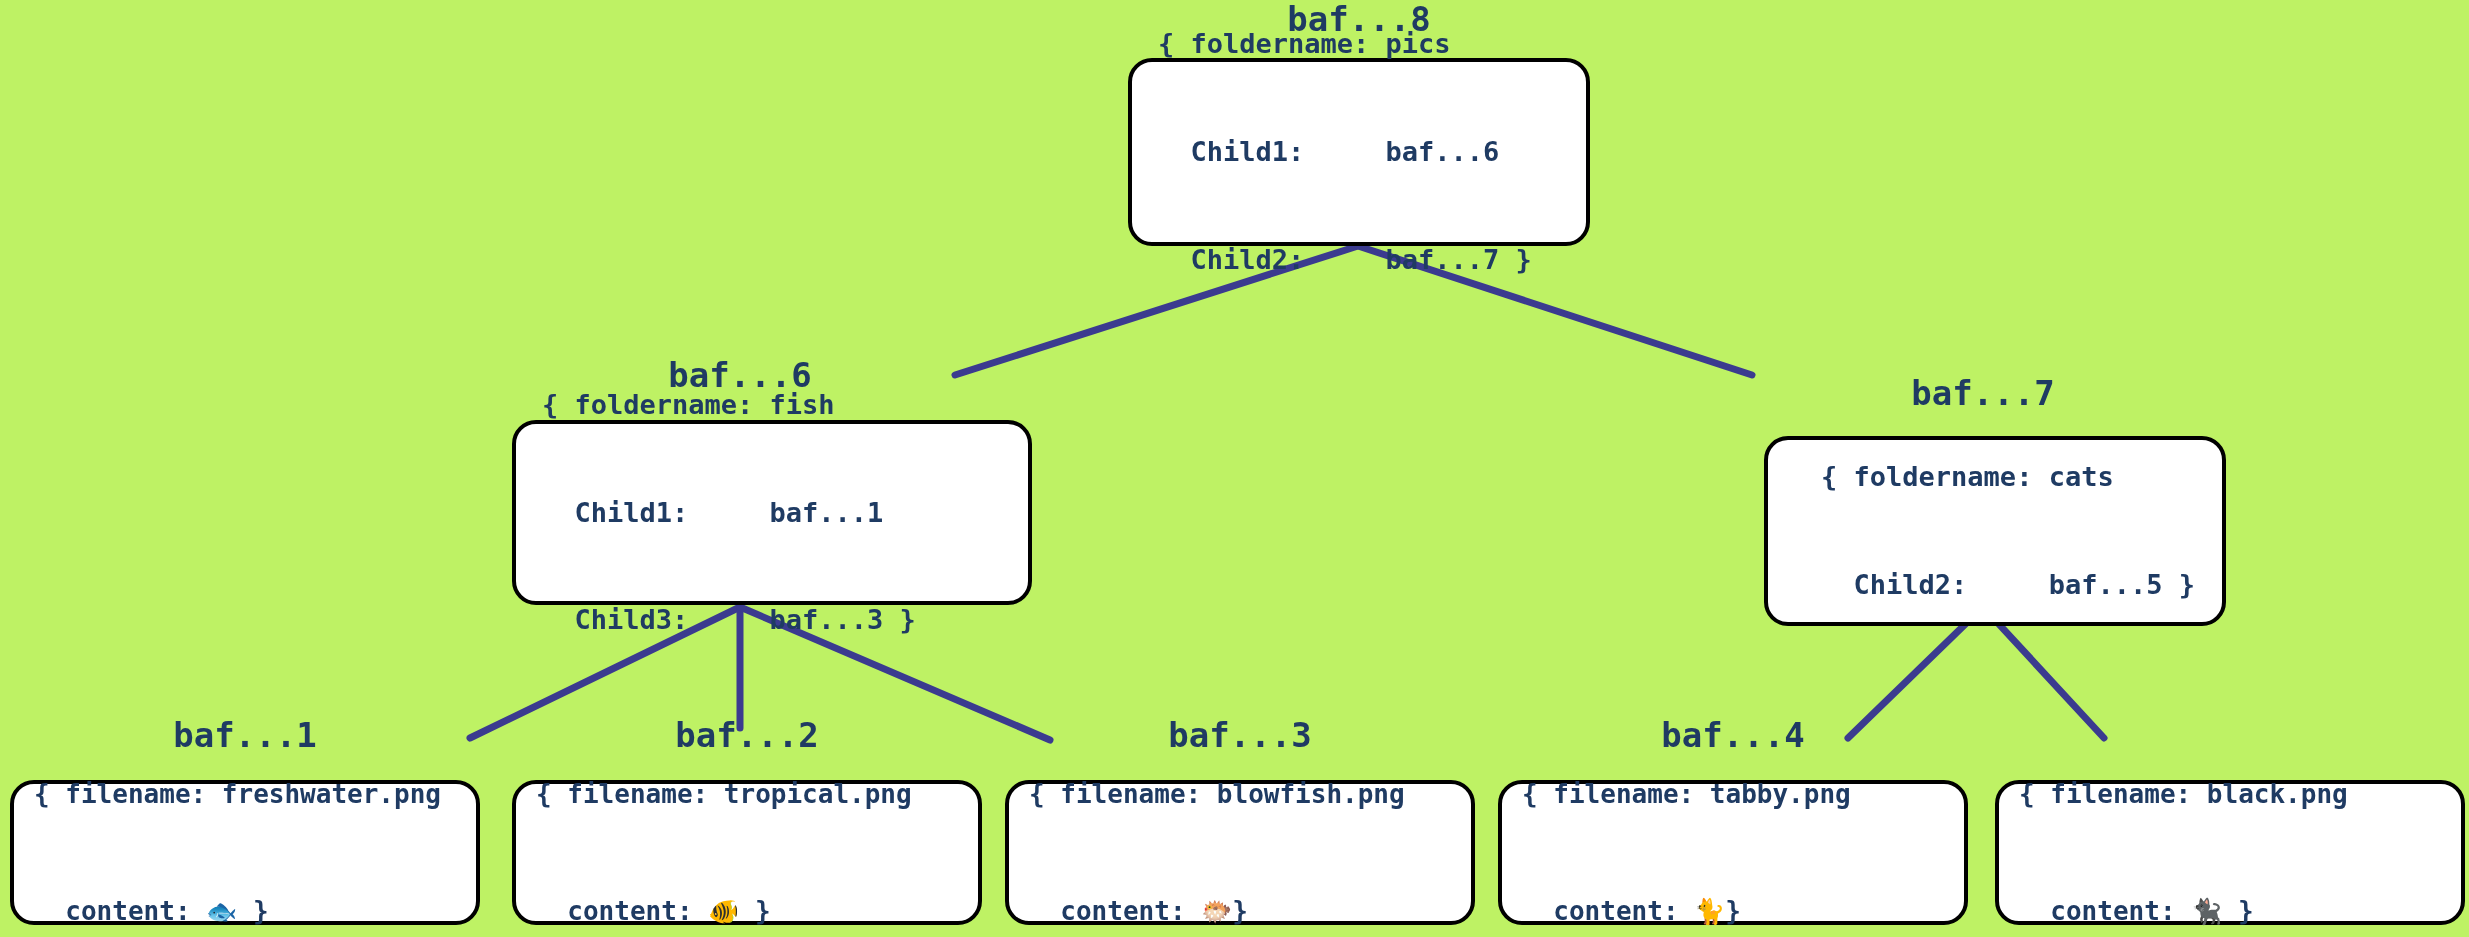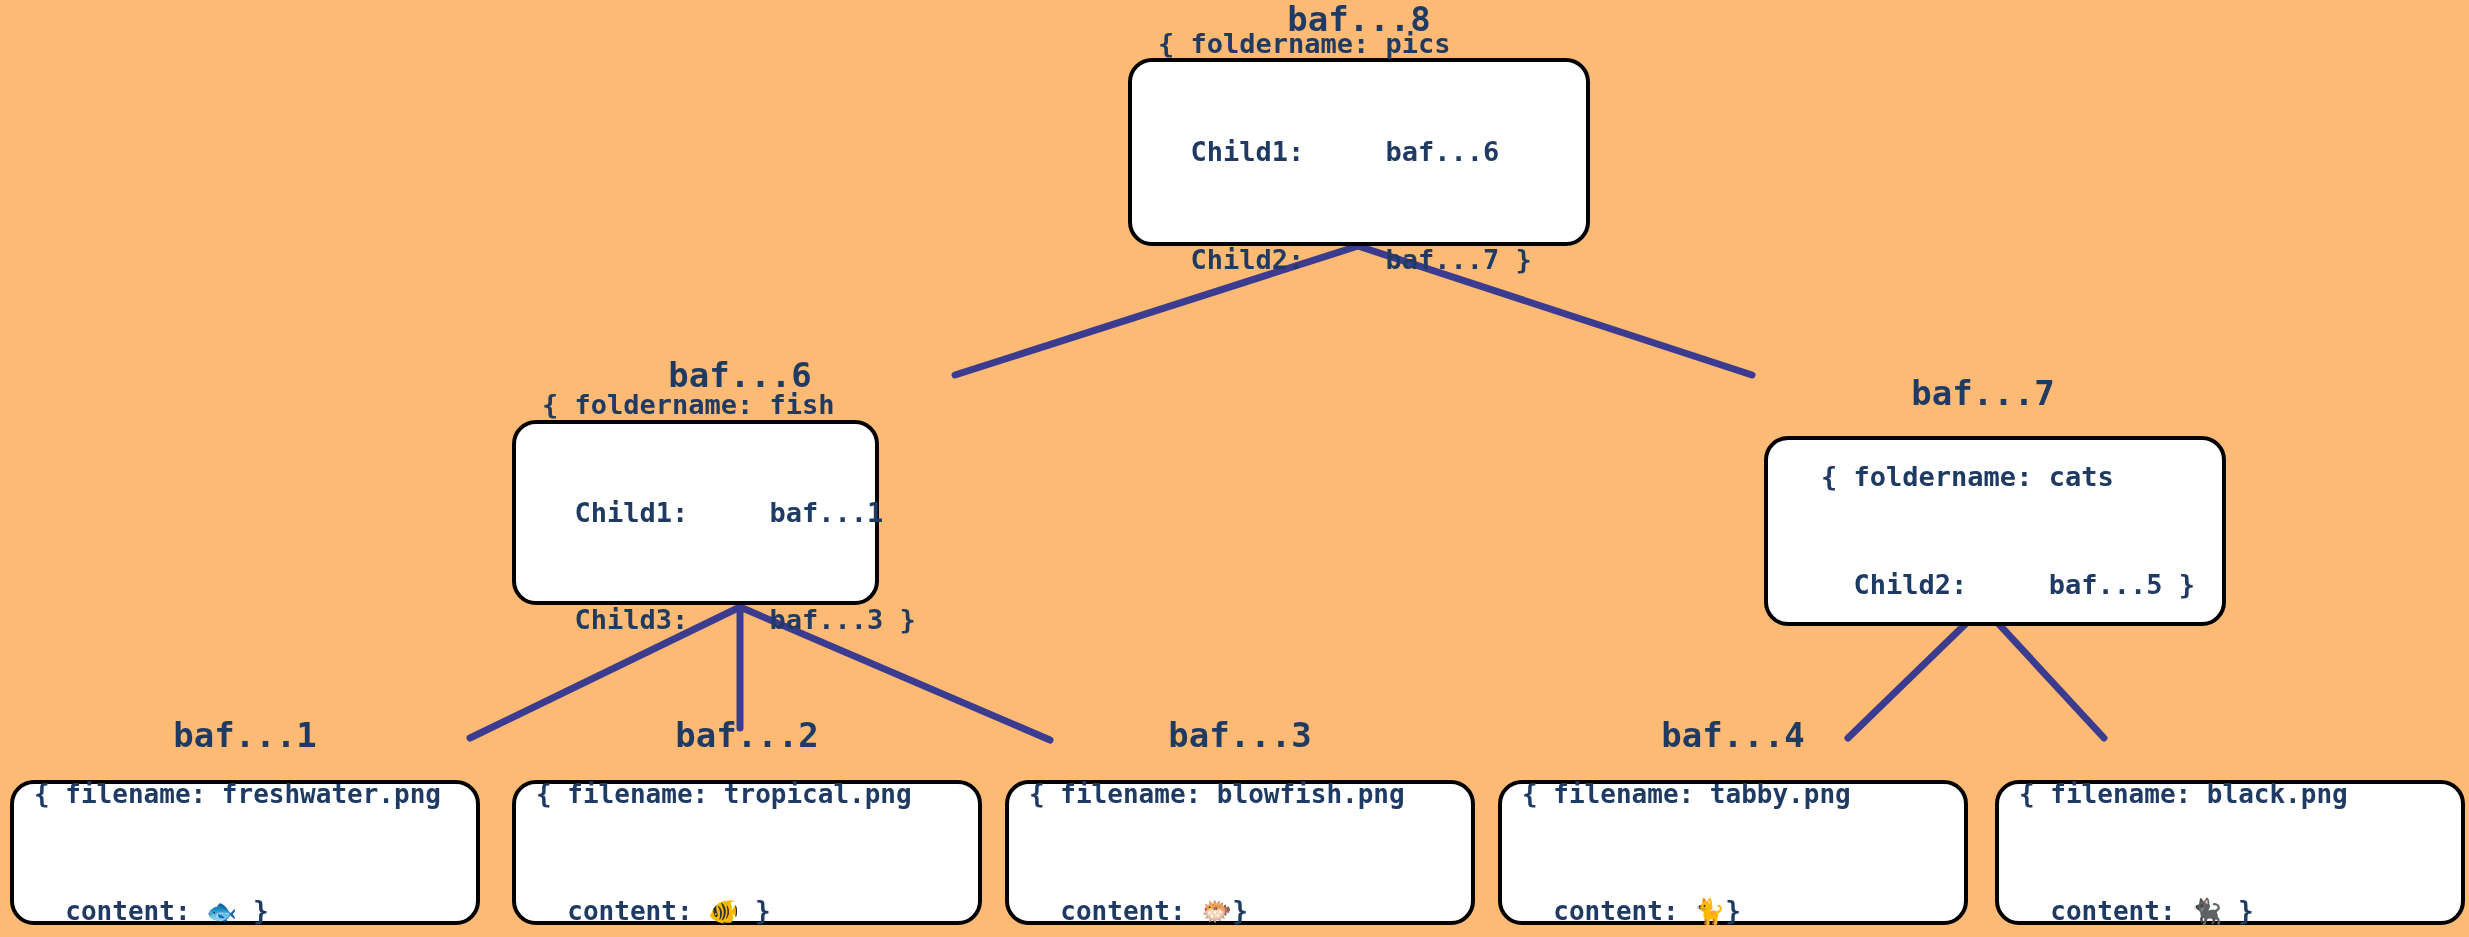--- a/index.html
+++ b/index.html
@@ -4,21 +4,21 @@
 <style>
   html, body {
     margin: 0;
     padding: 0;
     background: #ffffff;
   }
   #canvas {
     position: relative;
     width: 2469px;
     height: 937px;
-    background: #fdba74;
+    background: #bef264;
     overflow: hidden;
     font-family: "DejaVu Sans Mono", "Liberation Mono", monospace;
   }
   #edges {
     position: absolute;
     left: 0;
     top: 0;
     width: 2469px;
     height: 937px;
     pointer-events: none;
@@ -66,21 +66,21 @@
     font-size: 25px;
   }
   
   #node-root { left: 1128px; top: 0px; width: 462px; height: 246px; }
   #node-root .node-label { top: 2px; }
   #node-root .node-box { left: 0px; top: 58px; width: 462px; height: 188px; }
 
   
   #node-fish { left: 512px; top: 358px; width: 456px; height: 247px; }
   #node-fish .node-label { top: 0px; }
-  #node-fish .node-box { left: 0px; top: 62px; width: 367px; height: 185px; }
+  #node-fish .node-box { left: 0px; top: 62px; width: 520px; height: 185px; }
 
   #node-cats { left: 1752px; top: 358px; width: 462px; height: 247px; }
   #node-cats .node-label { top: 18px; }
   #node-cats .node-box { left: 12px; top: 78px; width: 462px; height: 190px; align-items: center; }
 
   
   .leaf { top: 718px; width: 470px; height: 207px; }
   .leaf .node-label { top: 0px; }
   .leaf .node-box { left: 0px; top: 62px; width: 470px; height: 145px; justify-content: center; }
   .leaf .node-lines { font-size: 26px; line-height: 1.5; padding-left: 20px; }

